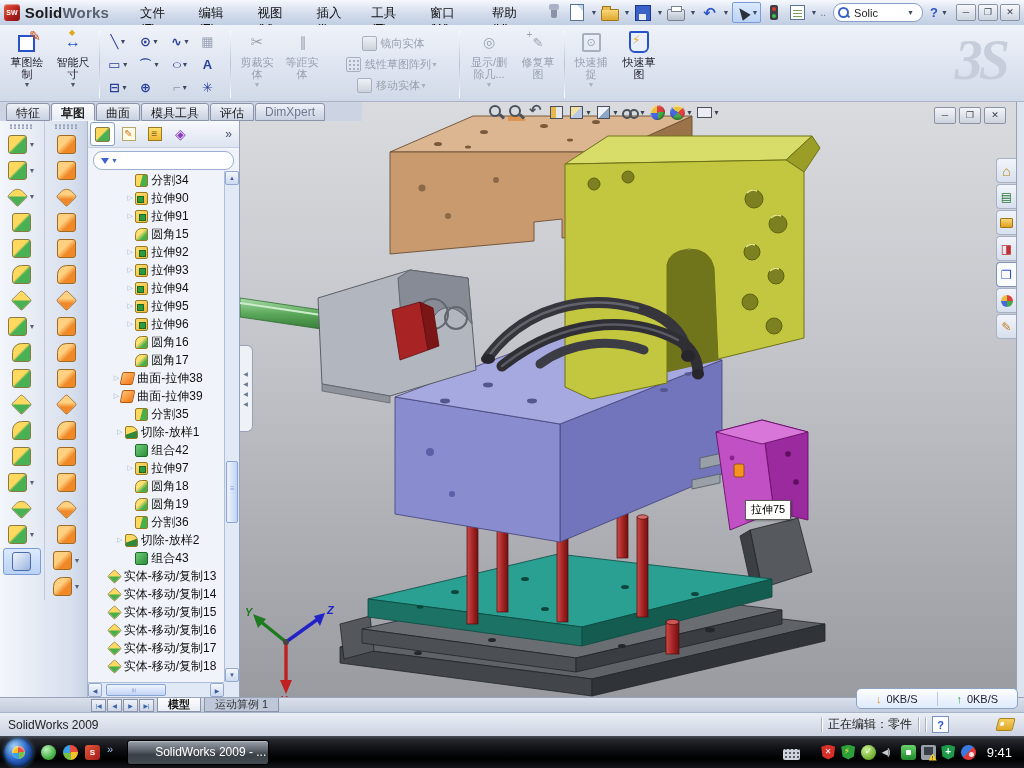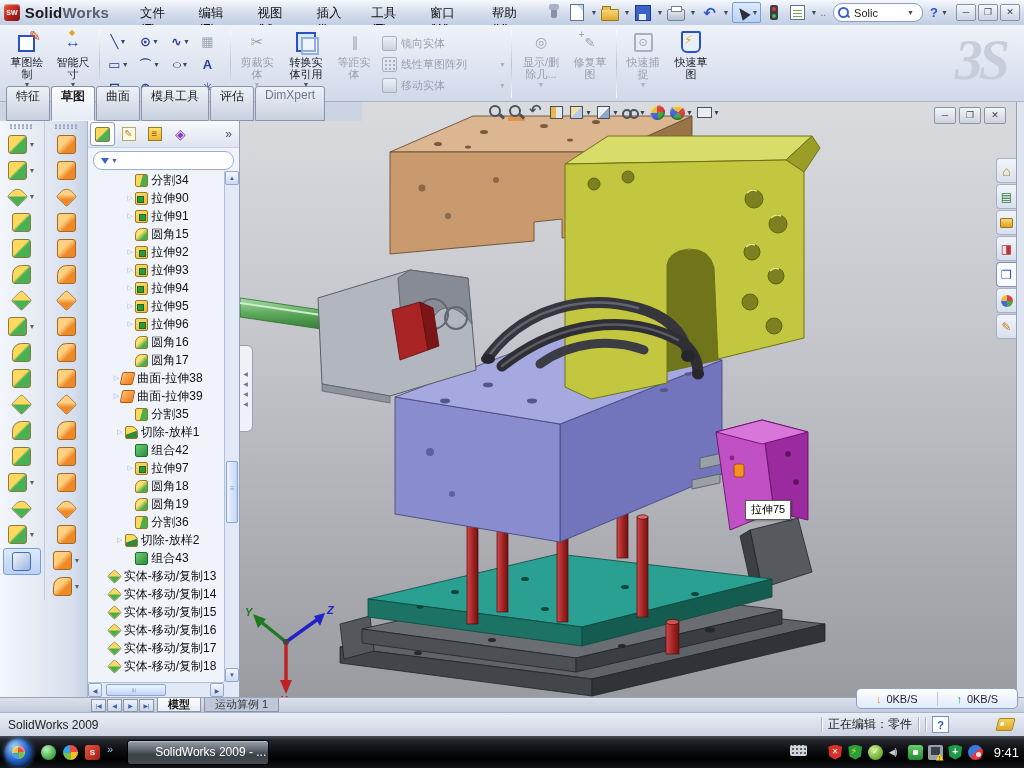--- a/index.html
+++ b/index.html
@@ -77,32 +77,32 @@
   .ic-snap{width:15px;height:15px;border:2px solid #a8b0c0;border-radius:2px;color:#9aa2b2;font-size:11px;display:flex;align-items:center;justify-content:center;}
   .ic-rapid{width:16px;height:18px;border:2px solid #2a52c8;border-radius:2px 2px 6px 6px;position:relative;background:#eaf0fb;}
   .ic-rapid::after{content:"⚡";position:absolute;left:1px;top:0px;font-size:12px;color:#f0a020;}
   .sgrid{display:grid;grid-template-columns:repeat(4,31px);grid-auto-rows:23px;align-content:center;}
   .gcell{display:flex;align-items:center;justify-content:center;gap:1px;}
   .gglyph{font-size:13px;color:#2a3e9a;font-weight:bold;line-height:1;}
   .gcell.disabled .gglyph{color:#9aa4b4;font-weight:normal;}
   .gcell .tcaret{visibility:hidden;}
   .gcell.caret .tcaret{visibility:visible;}
   .gcell[data-icon="ellipse"] .gglyph{transform:scaleX(1.4);}
-  .rstack{width:132px;display:flex;flex-direction:column;justify-content:center;gap:3px;}
+  .rstack{width:132px;display:flex;flex-direction:column;justify-content:center;gap:3px;align-items:center;}
   .srow{display:flex;align-items:center;height:18px;}
   .sic{width:13px;height:13px;margin:0 4px 0 6px;border:1px solid #a8b0c0;border-radius:2px;background:linear-gradient(#eef1f6,#ccd2dc);flex:none;}
   .sic.dots{background:radial-gradient(circle,#a8b0c0 1.3px,transparent 1.5px) 1px 1px/4px 4px;}
   .srow .slbl{font-size:11px;color:#98a0b0;white-space:nowrap;flex:1;}
   .srow .tcaret{color:#a8b0c0;margin-right:2px;}
   #watermark{position:absolute;right:18px;top:28px;font-family:"Liberation Serif","DejaVu Serif",serif;
     font-style:italic;font-size:56px;font-weight:bold;color:#c7cedb;letter-spacing:-4px;}
   
   #tabstrip{position:absolute;left:0;top:102px;width:362px;height:19px;background:#ccd3e2;
     display:flex;align-items:flex-end;padding-left:6px;box-sizing:border-box;z-index:6;}
-  .ctab{height:35px;box-sizing:border-box;padding:1px 9px 0;font-size:12px;color:#222;
+  .ctab{height:18px;box-sizing:border-box;padding:1px 9px 0;font-size:12px;color:#222;
     background:linear-gradient(#eef1f7,#c8d1e1);border:1px solid #8a93a8;border-radius:3px 3px 0 0;margin-right:1px;white-space:nowrap;}
   .ctab.active{background:linear-gradient(#fbfcfe,#e6ebf4);border-bottom-color:#f2f5fa;font-weight:bold;}
   .ctab.dim{color:#6e7890;}
   
   #lefttools{position:absolute;left:0;top:121px;width:88px;height:576px;
     background:linear-gradient(90deg,#f3f6fb,#d8e0ee 82%,#c8d2e5);border-right:1px solid #aab3c6;box-sizing:border-box;}
   .ltcol{position:absolute;top:0;width:43px;}
   #ltcol1{left:0;}#ltcol2{left:44px;border-left:1px solid #c2cbdc;}
   .grip{height:5px;margin:3px 9px 3px;background:radial-gradient(circle,#93a0b8 1px,transparent 1.3px) 0 0/4px 3px;}
   .ltb{width:36px;height:25px;margin:1px auto;display:flex;align-items:center;justify-content:center;border-radius:3px;}
@@ -252,21 +252,21 @@
   .qlicon[data-icon="pinwheel"]{border-radius:50%;background:conic-gradient(#e84c3c 0 25%,#f5c026 0 50%,#7ac143 0 75%,#3aa0e8 0);}
   .qlicon[data-icon="solidworks"]{background:linear-gradient(135deg,#e85a3a,#a01818);color:#fff;font-size:8px;font-weight:bold;display:flex;align-items:center;justify-content:center;}
   .qlof{color:#9ec0e8;font-size:11px;margin:0 8px 6px 0;}
   .task{height:25px;width:168px;margin-left:6px;border-radius:3px;border:1px solid #000;flex:none;
     background:linear-gradient(#5c616a 0%,#33373e 42%,#202329 58%,#2c2f36 100%);
     box-shadow:inset 0 1px 0 rgba(255,255,255,.3);display:flex;align-items:center;gap:6px;
     color:#fff;font-size:12px;padding:0 7px;white-space:nowrap;overflow:hidden;box-sizing:border-box;}
   .task.active{background:linear-gradient(#9aa2ac 0%,#565c64 45%,#394046 60%,#454b52 100%);}
   .task:nth-of-type(2){width:142px;}
   .tkicon{width:14px;height:14px;border-radius:2px;flex:none;}
-  .tray{margin-left:auto;display:flex;align-items:flex-start;gap:5px;padding-right:5px;}
+  .tray{margin-left:auto;display:flex;align-items:flex-end;gap:5px;padding-right:12px;}
   .trico{width:15px;height:15px;position:relative;flex:none;}
   .trico[data-icon="keyboard"]{width:17px;height:11px;background:#cfd4dc;border-radius:2px;margin-right:16px;
     background-image:radial-gradient(circle,#5a6068 1px,transparent 1.2px);background-size:4px 4px;background-position:1px 2px;}
   .trico[data-icon="shield-red"]{background:#d83028;clip-path:polygon(50% 0,96% 15%,88% 80%,50% 100%,12% 80%,4% 15%);}
   .trico[data-icon="shield-red"]::after{content:"✕";position:absolute;left:4px;top:2px;font-size:8px;color:#fff;}
   .trico[data-icon="shield-green"]{background:#2a9f3a;clip-path:polygon(50% 0,96% 15%,88% 80%,50% 100%,12% 80%,4% 15%);}
   .trico[data-icon="shield-green"]::after{content:"⚡";position:absolute;left:3px;top:1px;font-size:9px;color:#ffe040;}
   .trico[data-icon="badge-green"]{border-radius:50%;background:radial-gradient(circle at 35% 30%,#c8f090,#6aa828 75%);}
   .trico[data-icon="badge-green"]::after{content:"✓";position:absolute;left:4px;top:1px;font-size:9px;color:#fff;}
   .trico[data-icon="volume"]::after{content:"◀)";position:absolute;left:1px;top:2px;font-size:9px;color:#c8ccd4;letter-spacing:-1px;}
@@ -438,27 +438,20 @@
 
     </div>
     <div class="rsep"></div>
     <div class="rbig disabled">
       <span class="ric">
           <span class="ic-trim">✂</span>
         </span>
       <span class="rlbl">剪裁实体</span>
         <span class="rcaret">▼</span>
     </div>
-    <div class="rbig" style="width:52px;">
-      <span class="ric">
-          <span class="ic-convert"></span>
-        </span>
-      <span class="rlbl">转换实体引用</span>
-        <span class="rcaret">▼</span>
-    </div>
     <div class="rbig disabled" style="width:44px;">
       <span class="ric">
           <span class="ic-offset">∥</span>
         </span>
       <span class="rlbl">等距实体</span>
     </div>
     <div class="rstack">
       <div class="srow">
         <span class="sic"></span>
         <span class="slbl">镜向实体</span>

